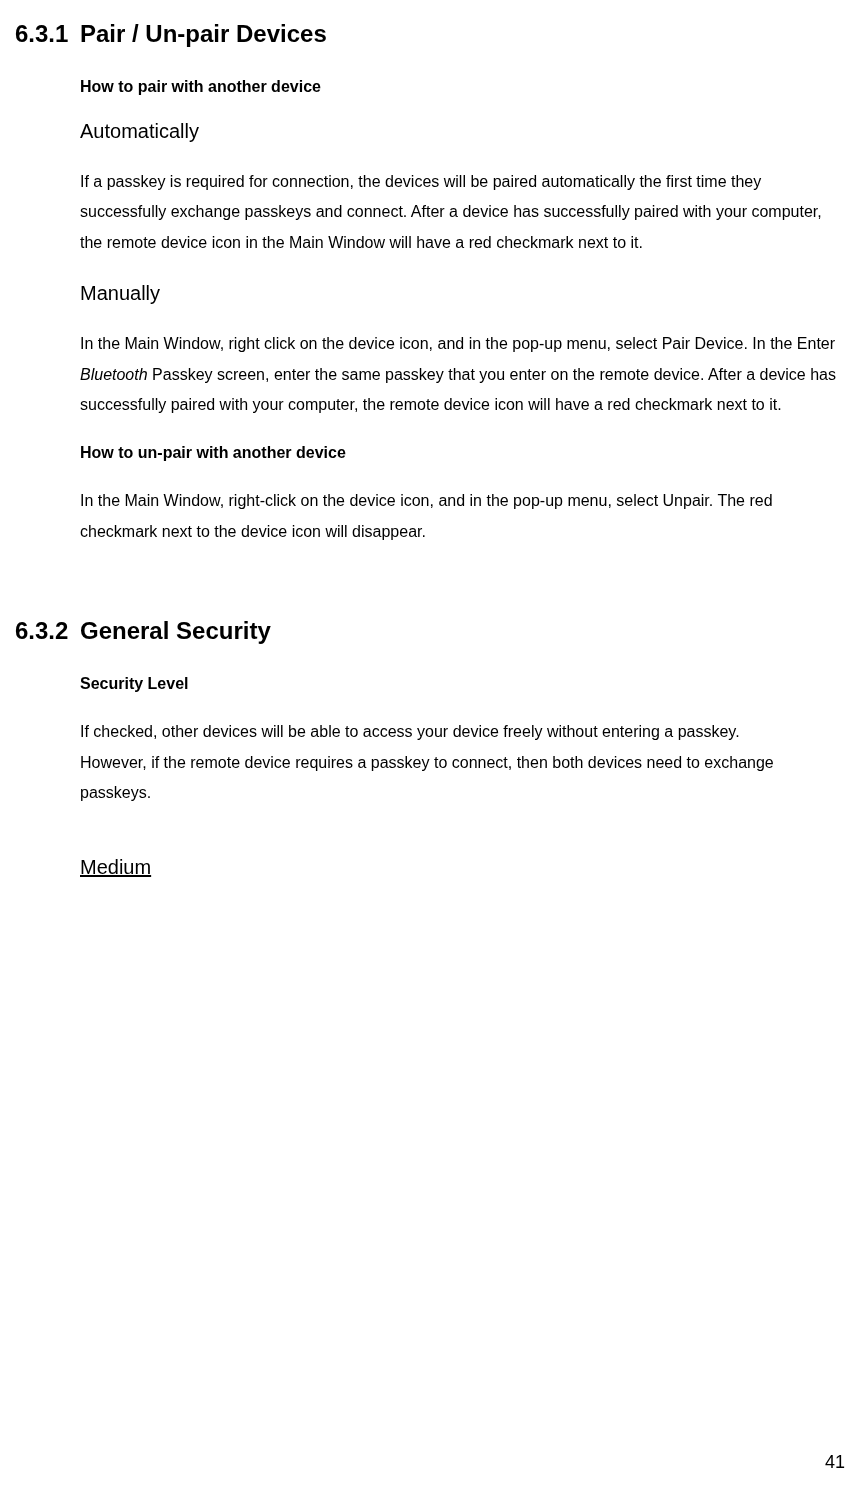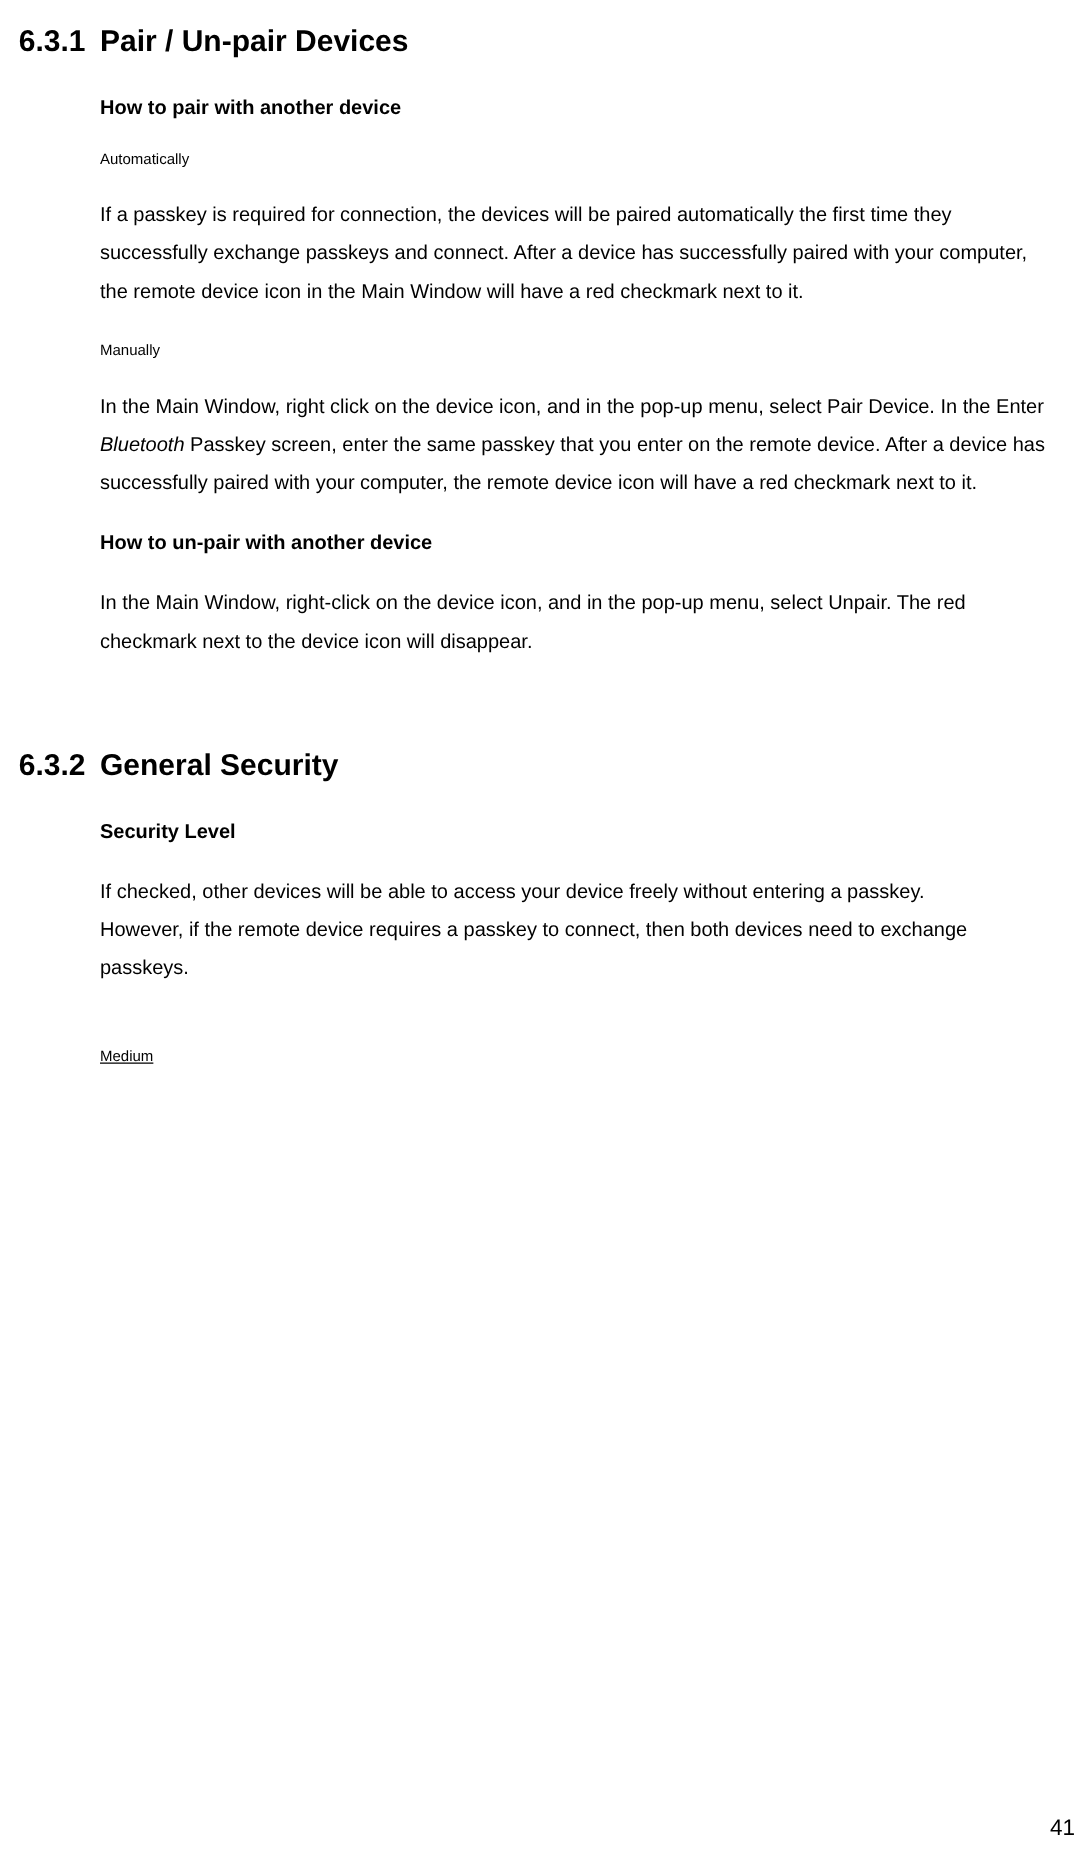--- a/index.html
+++ b/index.html
@@ -37,21 +37,21 @@
       font-size: 16px;
       line-height: 1.9;
       margin-bottom: 24px;
     }
     .sub-heading-bold {
       font-weight: bold;
       font-size: 16px;
       margin-bottom: 24px;
     }
     .sub-label {
-      font-size: 12px;
+      font-size: 20px;
       margin-bottom: 24px;
     }
     .underlined {
       text-decoration: underline;
     }
     .italic {
       font-style: italic;
     }
     .section-2 {
       margin-top: 70px;
@@ -59,21 +59,21 @@
     .inline-bold {
       font-weight: bold;
     }
     .inline-bold-italic {
       font-weight: bold;
       font-style: italic;
     }
     .page-number {
       position: absolute;
       bottom: 18px;
-      right: 3px;
+      right: 18px;
       font-size: 18px;
       margin-left: 10px;
     }
     .spacer {
       height: 24px;
     }
   </style>
 </head>
 <body>
 

